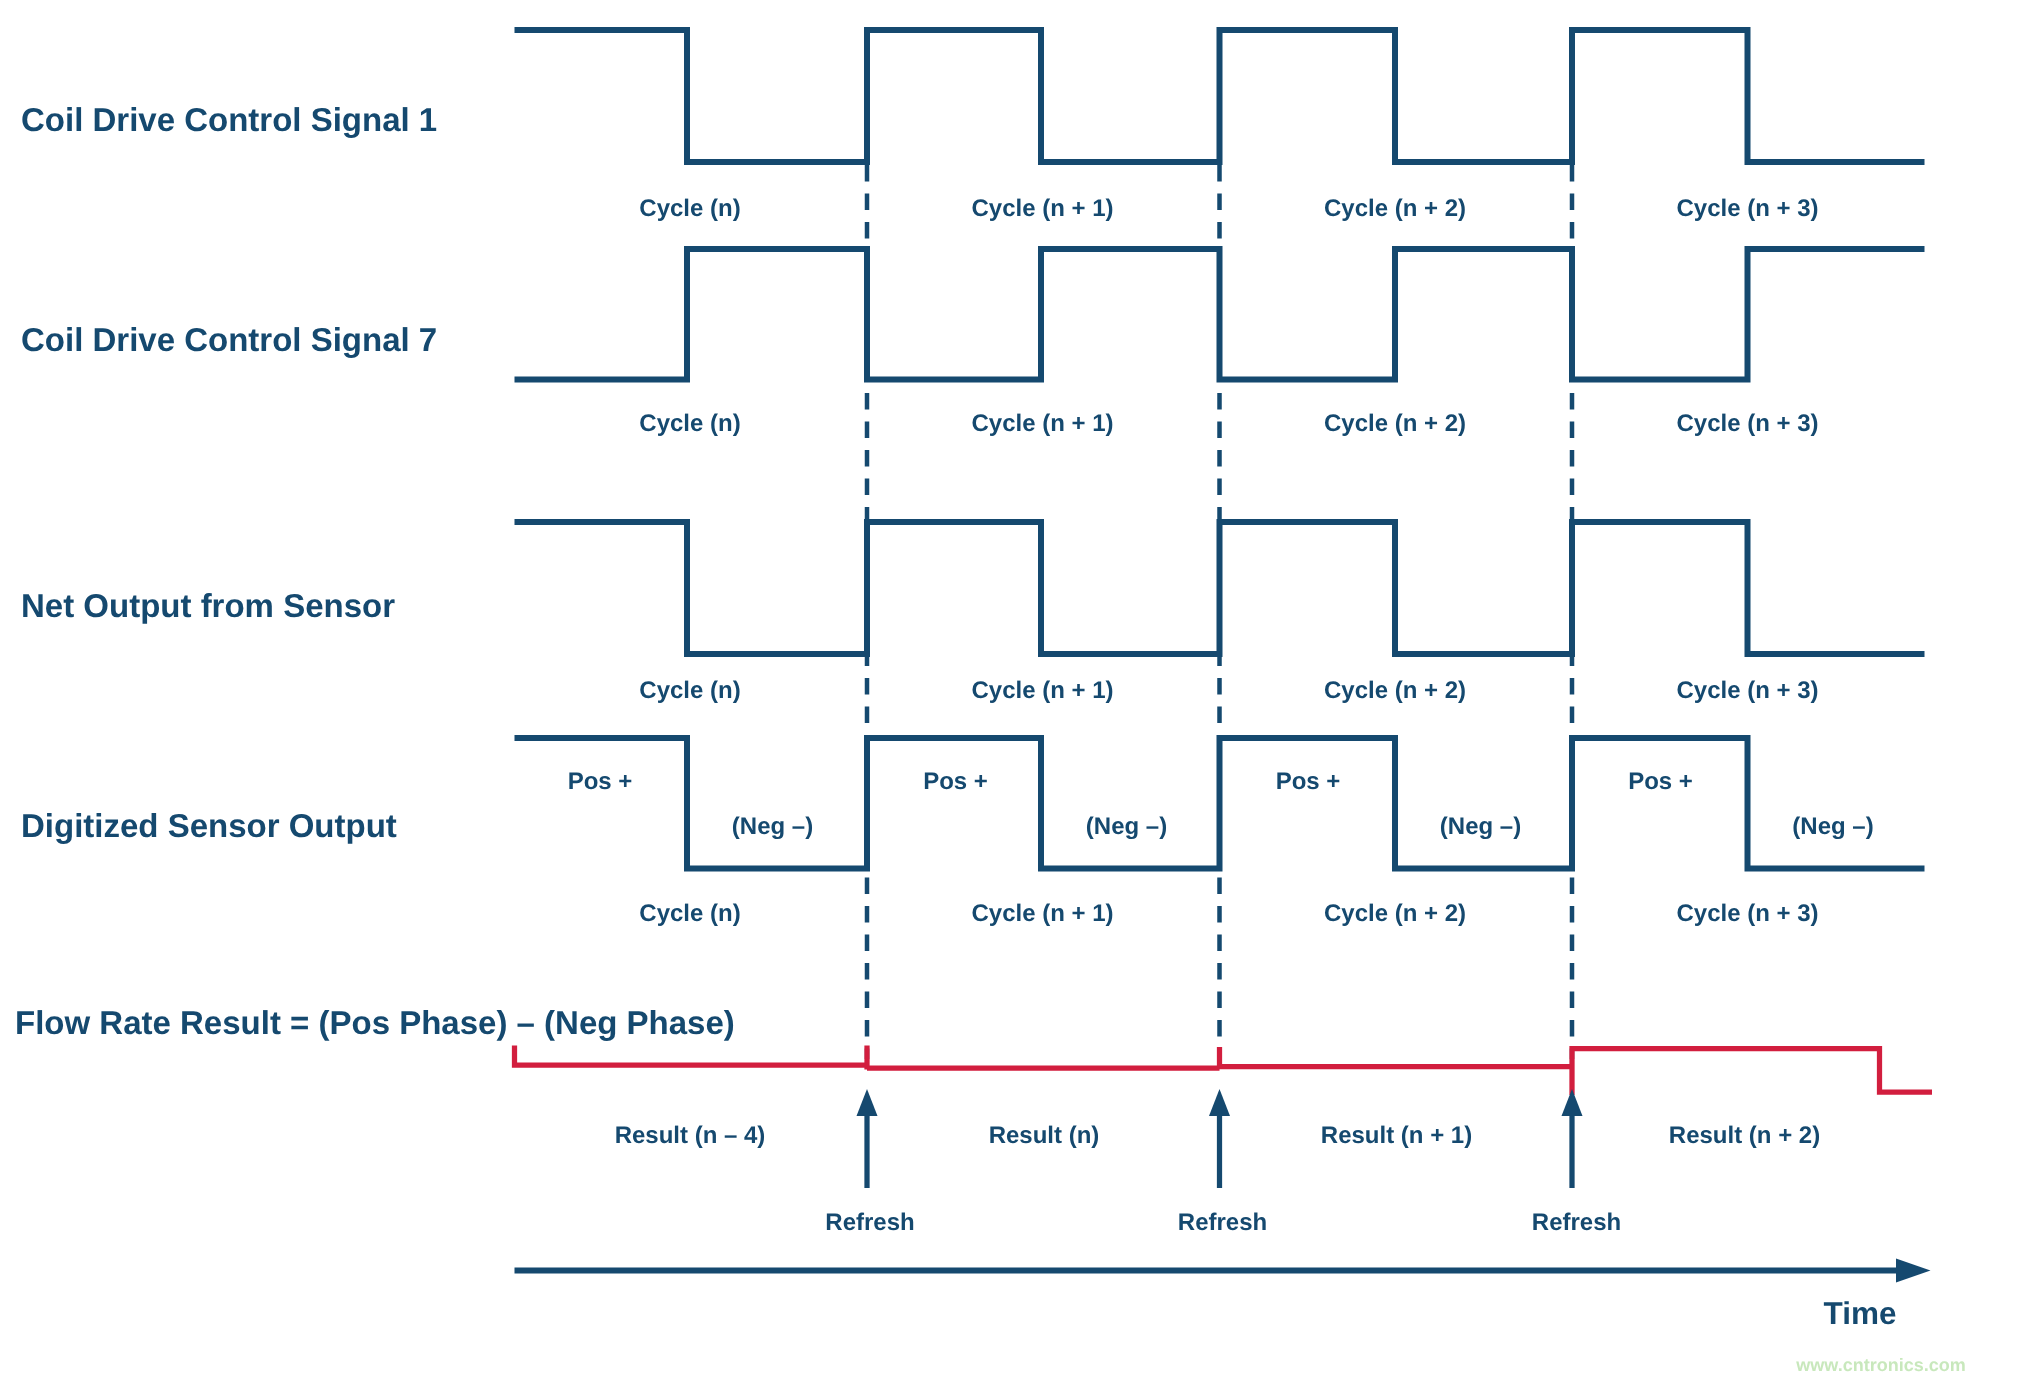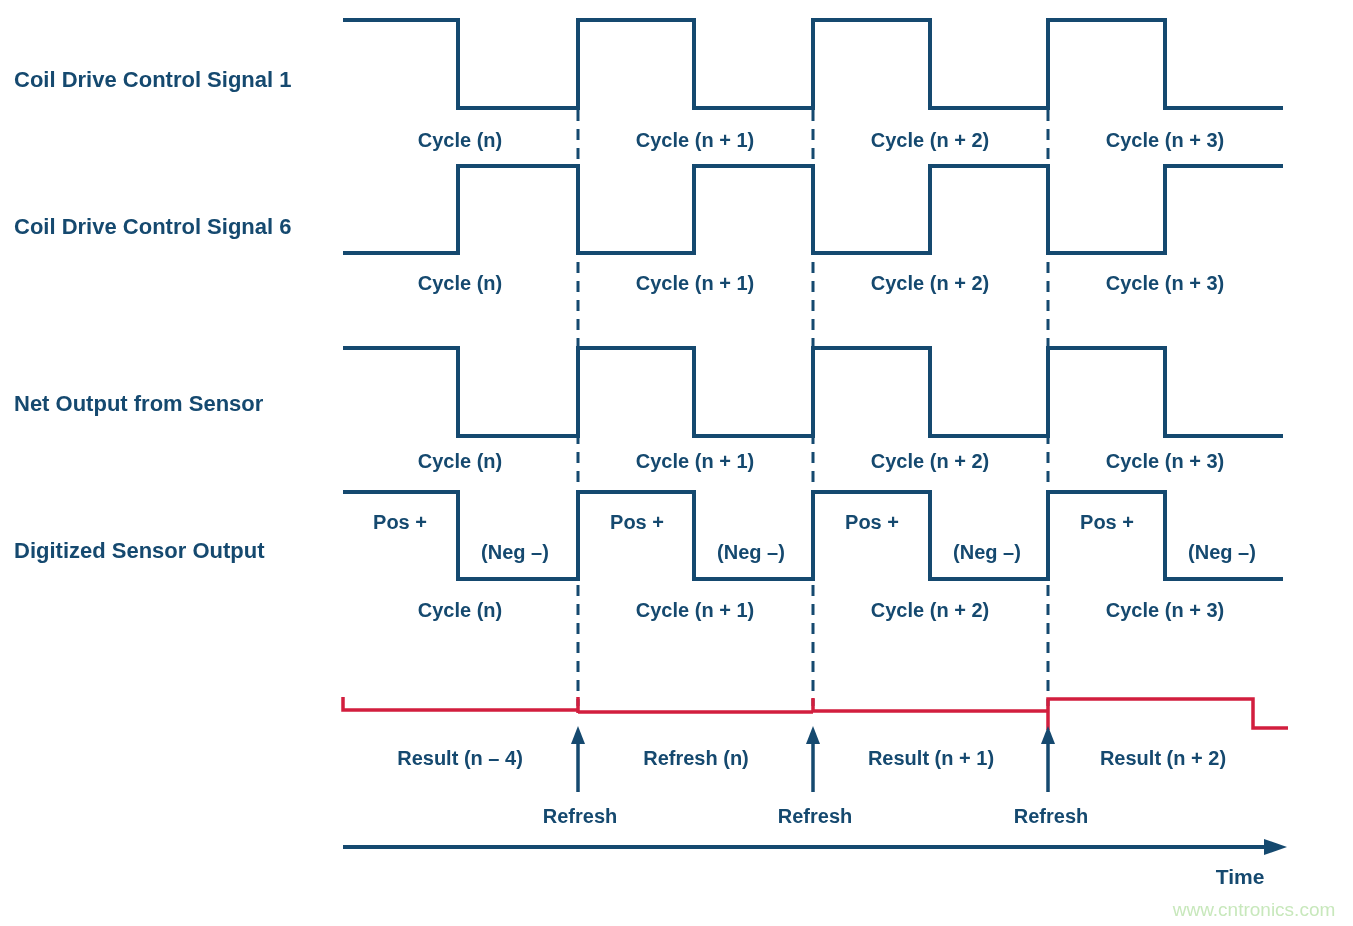--- a/index.html
+++ b/index.html
@@ -18,29 +18,29 @@
   #diagram-svg{position:absolute;left:0;top:0;}
   .lbl{
     position:absolute;
     color:var(--signal-blue,#15496f);
     font-weight:bold;
     white-space:nowrap;
     line-height:1;
   }
   .row-label{font-size:22px;transform:translateY(-50%);}
   .cycle-label,.phase-label,.result-label,.refresh-label{
-    font-size:20px;
+    font-size:16px;
     transform:translate(-50%,-50%);
   }
   .time-label{font-size:21px;transform:translate(-50%,-50%);margin-left:28px;}
   .watermark{
     position:absolute;
     color:var(--watermark-green,#c8e8bc);
-    font-weight:normal;
-    font-size:19px;
+    font-weight:bold;
+    font-size:12px;
     transform:translate(-50%,-50%);
     white-space:nowrap;
   }
 </style>
 </head>
 <body>
 
 <div id="canvas">
 
   <svg id="diagram-svg" width="1353" height="926" viewBox="0 0 1353 926">
@@ -71,23 +71,24 @@
       <polygon points="578,726 571,744 585,744"></polygon>
       <polygon points="813,726 806,744 820,744"></polygon>
       <polygon points="1048,726 1041,744 1055,744"></polygon>
     </g>
 
     <line x1="343" y1="847" x2="1268" y2="847" style="stroke:var(--signal-blue,#15496f)" stroke-width="4"></line>
     <polygon points="1287,847 1264,839 1264,855" style="fill:var(--signal-blue,#15496f)"></polygon>
   </svg>
 
   <div class="lbl row-label" style="left:14px;top:80px">Coil Drive Control Signal 1</div>
-  <div class="lbl row-label" style="left:14px;top:227px">Coil Drive Control Signal 6</div>
+  <div class="lbl row-label" style="left:14px;top:227px">Coil Drive Control Signal 7</div>
   <div class="lbl row-label" style="left:14px;top:404px">Net Output from Sensor</div>
   <div class="lbl row-label" style="left:14px;top:551px">Digitized Sensor Output</div>
+  <div class="lbl row-label" style="left:10px;top:682px">Flow Rate Result = (Pos Phase) – (Neg Phase)</div>
 
   <div class="lbl cycle-label" style="left:460px;top:140px">Cycle (n)</div>
   <div class="lbl cycle-label" style="left:695px;top:140px">Cycle (n + 1)</div>
   <div class="lbl cycle-label" style="left:930px;top:140px">Cycle (n + 2)</div>
   <div class="lbl cycle-label" style="left:1165px;top:140px">Cycle (n + 3)</div>
 
   <div class="lbl cycle-label" style="left:460px;top:283px">Cycle (n)</div>
   <div class="lbl cycle-label" style="left:695px;top:283px">Cycle (n + 1)</div>
   <div class="lbl cycle-label" style="left:930px;top:283px">Cycle (n + 2)</div>
   <div class="lbl cycle-label" style="left:1165px;top:283px">Cycle (n + 3)</div>
@@ -105,21 +106,21 @@
   <div class="lbl phase-label" style="left:400px;top:522px">Pos +</div>
   <div class="lbl phase-label" style="left:637px;top:522px">Pos +</div>
   <div class="lbl phase-label" style="left:872px;top:522px">Pos +</div>
   <div class="lbl phase-label" style="left:1107px;top:522px">Pos +</div>
   <div class="lbl phase-label" style="left:515px;top:552px">(Neg –)</div>
   <div class="lbl phase-label" style="left:751px;top:552px">(Neg –)</div>
   <div class="lbl phase-label" style="left:987px;top:552px">(Neg –)</div>
   <div class="lbl phase-label" style="left:1222px;top:552px">(Neg –)</div>
 
   <div class="lbl result-label" style="left:460px;top:758px">Result (n – 4)</div>
-  <div class="lbl result-label" style="left:696px;top:758px">Refresh (n)</div>
+  <div class="lbl result-label" style="left:696px;top:758px">Result (n)</div>
   <div class="lbl result-label" style="left:931px;top:758px">Result (n + 1)</div>
   <div class="lbl result-label" style="left:1163px;top:758px">Result (n + 2)</div>
 
   <div class="lbl refresh-label" style="left:580px;top:816px">Refresh</div>
   <div class="lbl refresh-label" style="left:815px;top:816px">Refresh</div>
   <div class="lbl refresh-label" style="left:1051px;top:816px">Refresh</div>
 
   <div class="lbl time-label" style="left:1212px;top:876px">Time</div>
 
   <div class="watermark" style="left:1254px;top:910px">www.cntronics.com</div>

